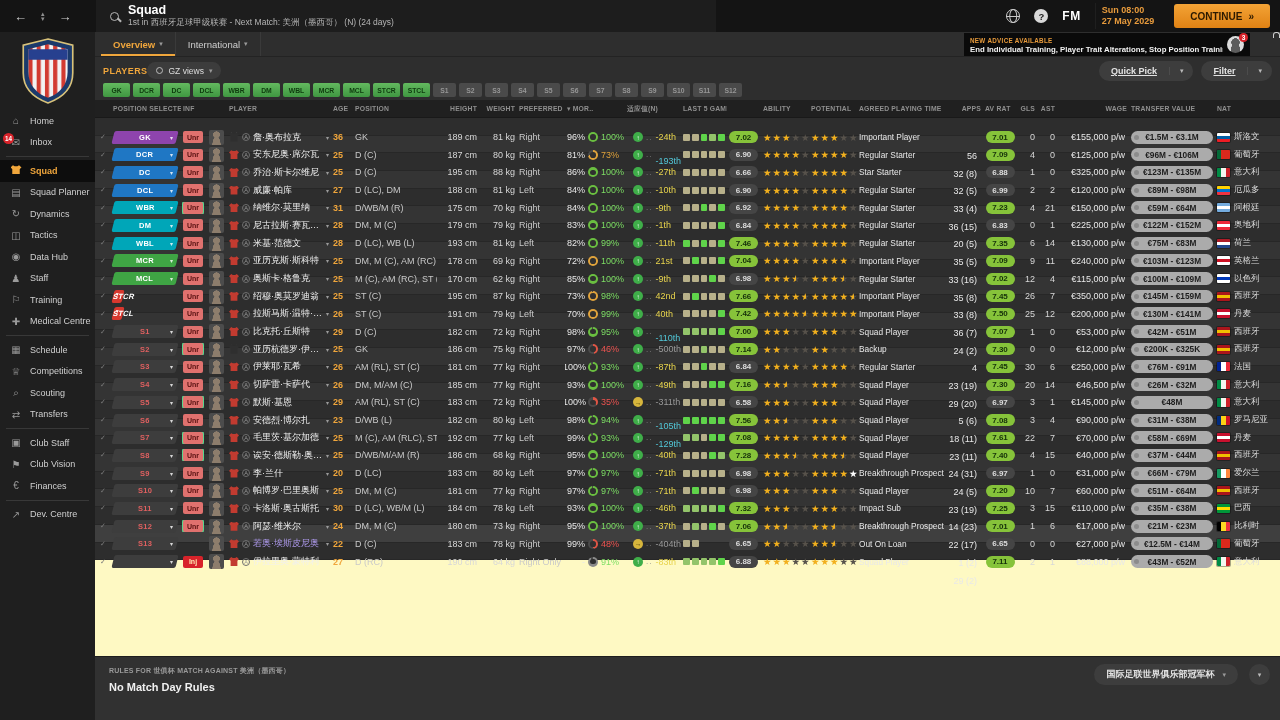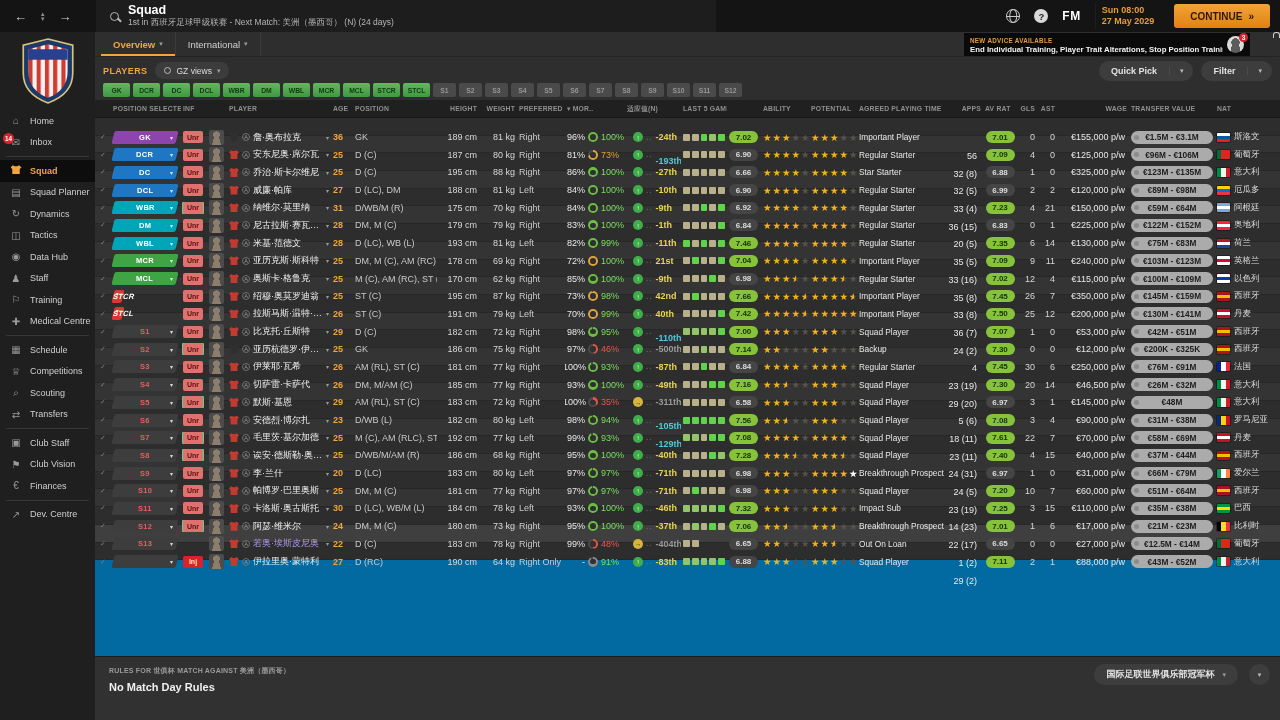--- a/index.html
+++ b/index.html
@@ -44,37 +44,37 @@
   .sbitem{display:flex;align-items:center;gap:7px;height:21.5px;padding-left:9px;cursor:pointer;color:#cfcfcf;}
   .sbitem.active{background:#0d0d0d;color:#f0a63c;font-weight:bold;}
   .sbicon{width:14px;text-align:center;font-size:10px;color:#9a9a9a;position:relative;flex:none;}
   .sbitem.active .sbicon{color:#f0a63c;}
   .sblabel{font-size:9px;white-space:nowrap;}
   .sbdiv{height:1px;background:#383838;margin:3px 6px;}
   .sbbadge{position:absolute;top:-4px;left:-6px;background:#d8232a;color:#fff;font-size:6.3px;font-weight:bold;width:11px;height:11px;border-radius:50%;display:flex;align-items:center;justify-content:center;}
   .shirtic{display:inline-block;width:11px;height:9px;background:#f0a63c;clip-path:polygon(22% 0,38% 10%,62% 10%,78% 0,100% 26%,84% 42%,84% 100%,16% 100%,16% 42%,0 26%);}
 
   
-  .content{position:absolute;top:32px;left:95px;width:1185px;height:688px;background:#0369a1;}
+  .content{position:absolute;top:32px;left:95px;width:1185px;height:688px;background:#fef9c3;}
   .tabsrow{height:25px;background:#2e2e2e;border-bottom:1px solid #232323;display:flex;align-items:stretch;padding-left:6px;}
   .tab{display:flex;align-items:center;gap:4px;padding:0 12px;font-size:9.5px;color:#cfcfcf;cursor:pointer;border-right:1px solid #3a3a3a;}
   .tab.active{color:#f0a63c;font-weight:bold;box-shadow:inset 0 -2px 0 #f0a63c;}
   .tabchev{font-size:7px;color:#9a9a9a;}
   .toolbar{height:43px;background:#2e2e2e;position:relative;}
-  .playersrow{display:flex;align-items:center;gap:8px;padding:5px 0 0 8px;}
+  .playersrow{display:flex;align-items:center;padding:5px 0 0 8px;}
   .playerslbl{font-size:9px;font-weight:bold;color:#f0a63c;letter-spacing:.4px;}
   .viewspill{display:flex;align-items:center;gap:5px;background:#3c3c3c;border-radius:9px;height:17px;padding:0 9px;font-size:8.5px;color:#ddd;cursor:pointer;}
   .eyeic{width:7px;height:7px;border-radius:50%;border:1.5px solid #bbb;}
   .chips{display:flex;gap:3px;padding:4px 0 0 8px;}
   .chip{width:27px;height:14px;border-radius:2px;display:flex;align-items:center;justify-content:center;font-size:6.8px;font-weight:bold;cursor:pointer;}
   .chip.green{background:linear-gradient(180deg,#63b95f,#3f9741);color:#0e3a0e;}
   .chip.gray{width:23px;background:#4a4a4a;color:#969696;}
   .tbbtns{position:absolute;right:8px;top:4px;display:flex;gap:8px;}
   .tbbtn{display:flex;align-items:center;background:#3d3d3d;border-radius:10px;height:20px;font-size:9px;color:#e2e2e2;font-weight:bold;cursor:pointer;}
-  .tbbtn .lblp{padding:0 12px;}
+  .tbbtn .lblp{padding:0 12px;text-decoration:underline;}
   .tbbtn .chv{padding:0 10px;border-left:1px solid #4c4c4c;font-size:7px;color:#bbb;}
 
   
   .grid{display:grid;grid-template-columns:16px 70px 26px 20px 104px 22px 84px 42px 38px 48px 60px 56px 46px 34px 48px 48px 90px 36px 34px 20px 20px 72px 86px 64px;align-items:center;}
   .thead{height:18px;background:#202020;border-bottom:1px solid #191919;}
   .th{font-size:6.8px;color:#8f8f8f;font-weight:bold;letter-spacing:.2px;white-space:nowrap;overflow:hidden;padding:0 2px;text-transform:uppercase;cursor:pointer;}
   .th.rt{text-align:right;}
   .tbody{background:#2c2c2c;}
   .row{height:17.7px;border-bottom:1px solid #272727;cursor:pointer;}
   .row.even{background:#2d2d2d;}
@@ -117,21 +117,21 @@
   .ring::after{content:"";position:absolute;inset:2.2px;border-radius:50%;background:#303030;}
   .sh{min-width:22px;}
   .sh.g{color:#7ddf64;}
   .sh.r{color:#ef5350;}
   .sh.o{color:#e0a33c;}
   .adapt{gap:3px;padding-left:8px;}
   .mo{width:10px;height:10px;border-radius:50%;color:#fff;font-size:6.5px;display:flex;align-items:center;justify-content:center;flex:none;}
   .mo.g{background:#3fae49;}
   .mo.y{background:#d6b53c;color:#3a2e00;}
   .dots{color:#8a8a8a;font-size:8px;letter-spacing:1px;}
-  .rank{font-weight:bold;}
+  .rank{font-weight:normal;}
   .rank.y{color:#e8d44d;}
   .rank.c{color:#52c7d8;margin-top:12px;}
   .rank.gr{color:#9a9a9a;}
   .l5{gap:2px;}
   .b{width:7px;height:7px;border-radius:1px;display:inline-block;}
   .rat{min-width:29px;height:12px;border-radius:7px;display:flex;align-items:center;justify-content:center;font-size:8px;font-weight:bold;}
   .rat.g{background:#86c33a;color:#15300a;}
   .rat.n{background:#454545;color:#dcdcdc;}
   .stars{letter-spacing:0;}
   .st{color:#57524b;font-size:9.5px;width:9.5px;display:inline-block;flex:none;}

